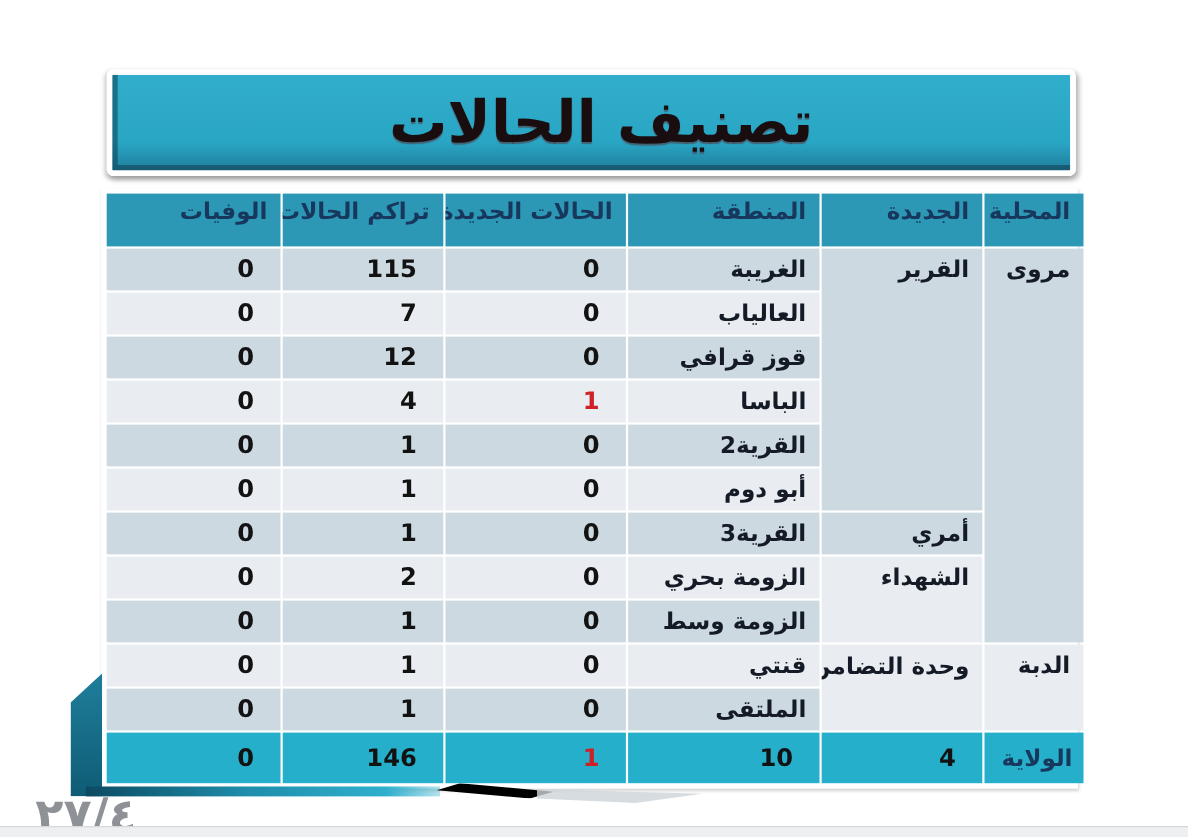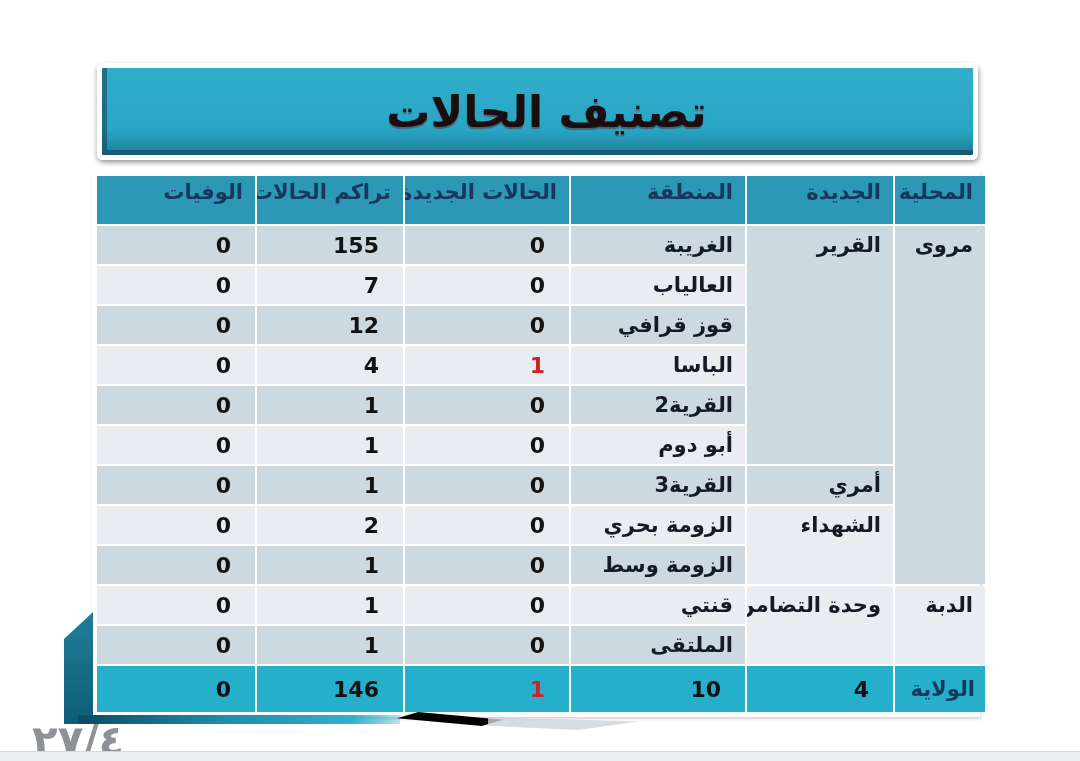--- a/index.html
+++ b/index.html
@@ -24,21 +24,21 @@
   .title-box{
     position:absolute;left:97px;top:63px;width:881px;height:97px;
     background:linear-gradient(180deg,#31aecb 0%,var(--title-teal) 70%,#1f7e9b 100%);
     border:5px solid #ffffff;
     border-radius:6px;
     box-shadow:2px 3px 5px rgba(0,0,0,0.28), -2px 2px 4px rgba(0,0,0,0.15),
                inset 5px -5px 0 rgba(16,62,82,0.55);
     display:flex;align-items:center;justify-content:center;
   }
   .title-box h1{
-    font-size:44px;font-weight:bold;color:#190d10;
+    font-size:53px;font-weight:bold;color:#190d10;
     text-shadow:0 2px 1px rgba(96,18,18,0.45);
     letter-spacing:1px;
     margin-left:18px;
   }
   
   .table-wrap{
     position:absolute;left:92px;top:171px;width:888px;height:546px;
     background:#ffffff;padding:3px;
     box-shadow:1px 2px 3px rgba(0,0,0,0.18);
   }
@@ -138,21 +138,21 @@
           <th>تراكم الحالات</th>
           <th>الوفيات</th>
         </tr>
       </thead>
     <tbody>
         <tr>
           <td class="merged shade-dark" rowspan="9">مروى</td>
           <td class="merged shade-dark" rowspan="6">القرير</td>
           <td class="stripe-dark">الغريبة</td>
           <td class="num stripe-dark">0</td>
-          <td class="num stripe-dark">155</td>
+          <td class="num stripe-dark">115</td>
           <td class="num stripe-dark">0</td>
         </tr>
         <tr>
           <td class="stripe-light">العالياب</td>
           <td class="num stripe-light">0</td>
           <td class="num stripe-light">7</td>
           <td class="num stripe-light">0</td>
         </tr>
         <tr>
           <td class="stripe-dark">قوز قرافي</td>

